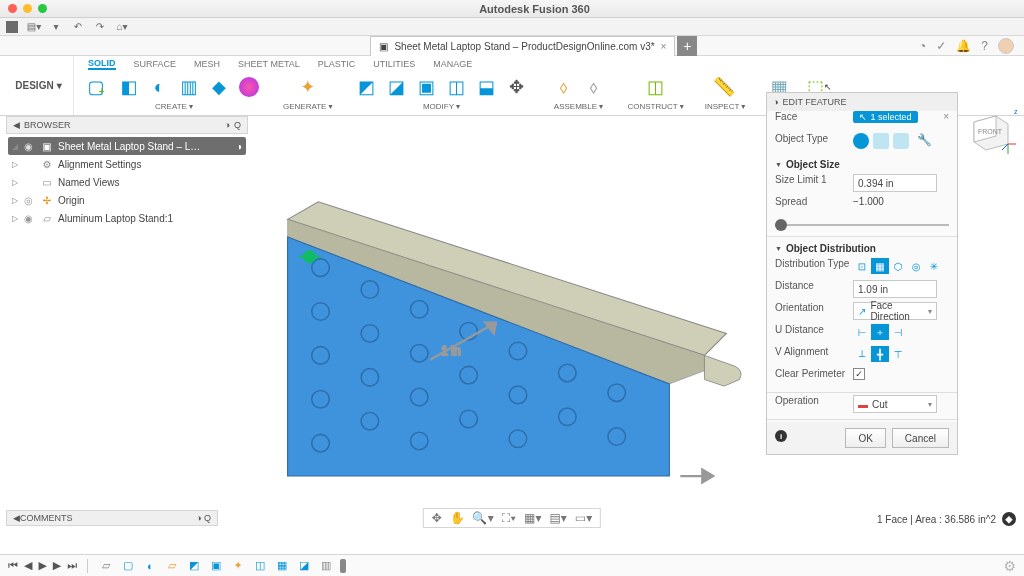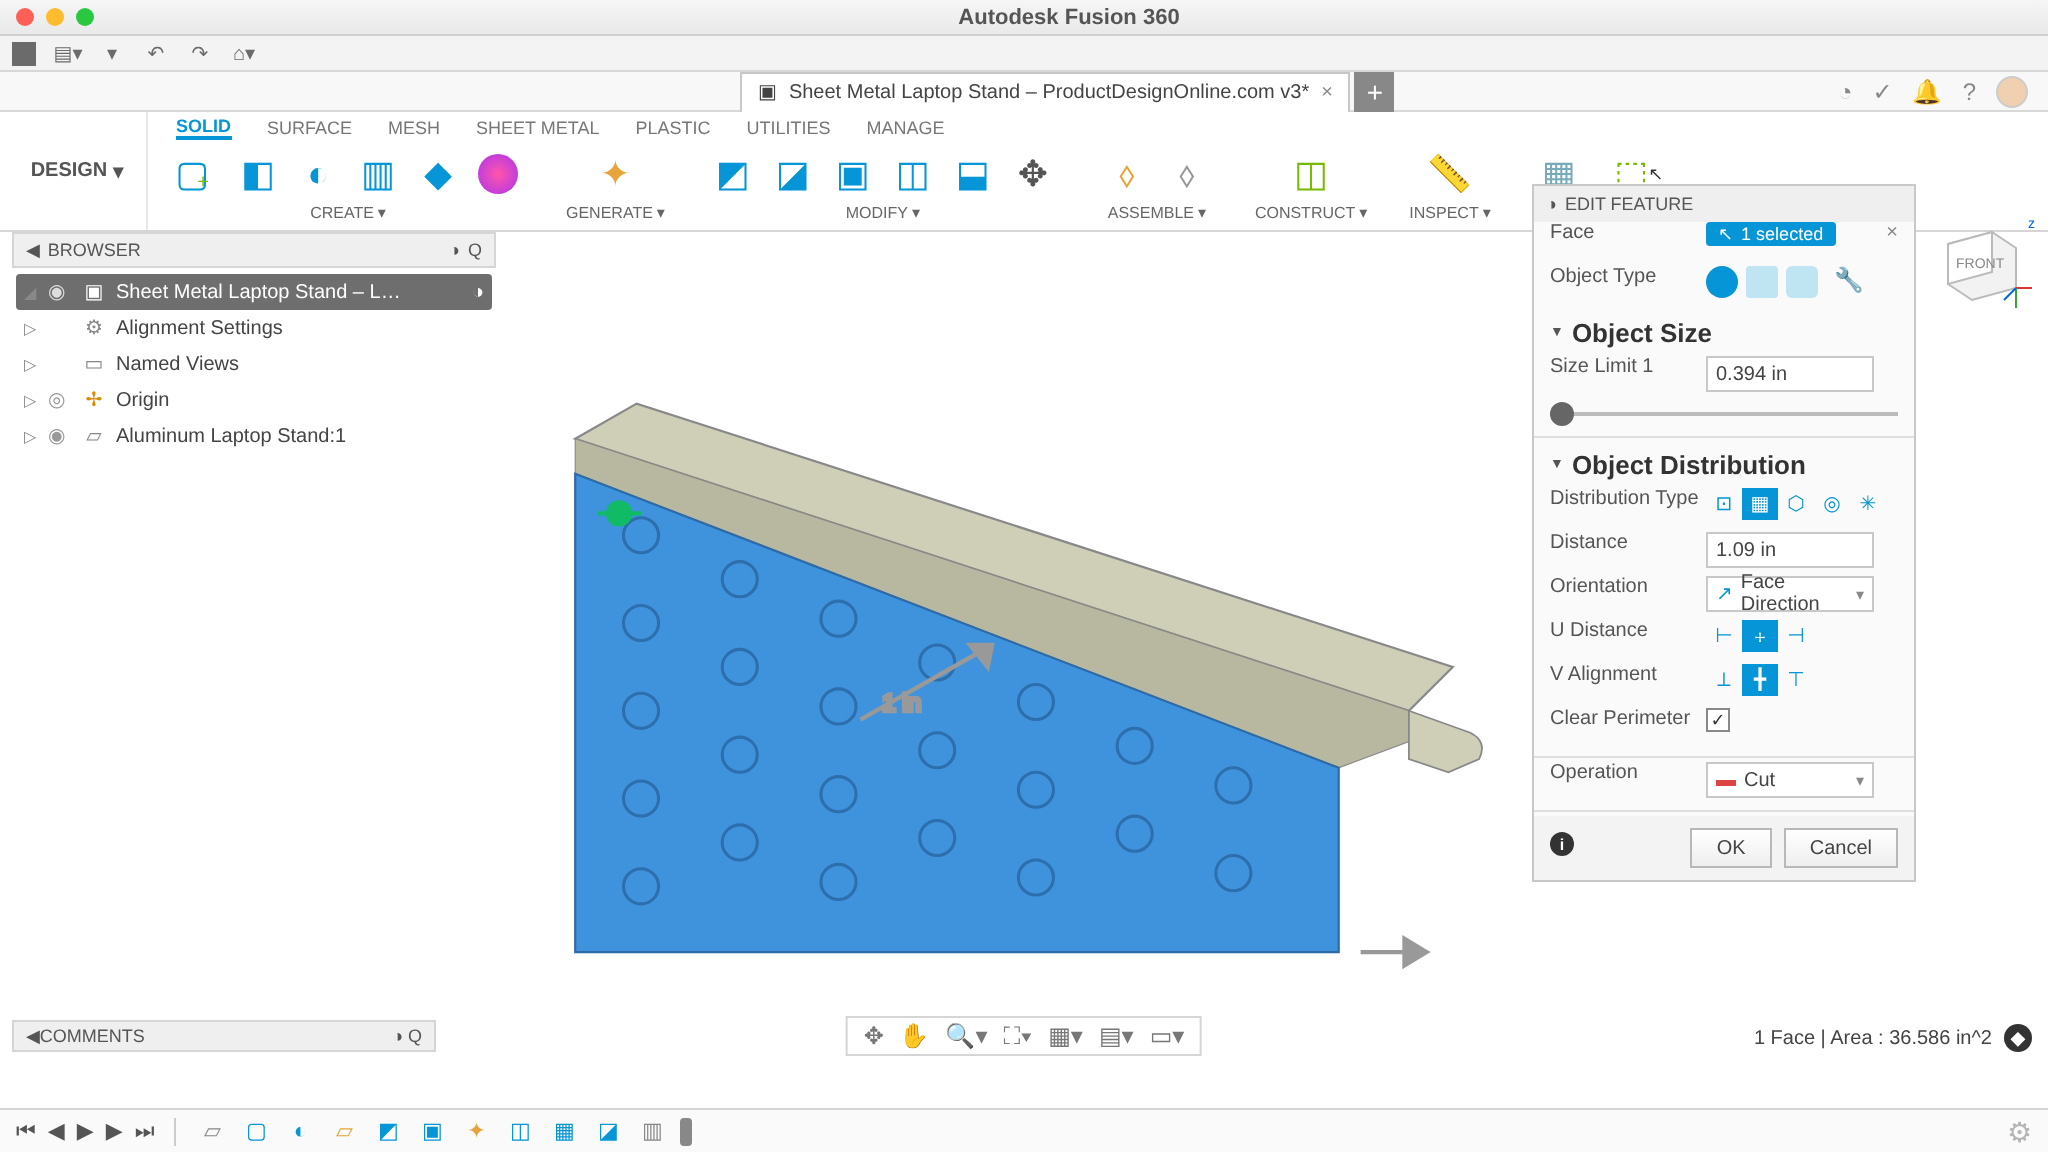--- a/index.html
+++ b/index.html
@@ -55,21 +55,21 @@
 
 .edit-panel{ position:absolute; right:66px; top:-24px; width:192px; background:#fafafa; border:1px solid #c8c8c8; font-size:10px }
 .edit-panel .hd{ height:18px; background:#efefef; display:flex; align-items:center; padding:0 6px; color:#555; font-size:9px; gap:4px }
 .field{ display:flex; align-items:flex-start; height:22px; padding:0 8px }
 .field .fl{ width:78px; color:#555 }
 .sel-box{ background:#0696D7; color:#fff; border-radius:2px; padding:1px 6px; font-size:9px; display:flex; align-items:center; gap:4px }
 .field .x2{margin-left:auto;color:#888}
 .type-ic{ width:16px;height:16px;border-radius:50%; background:#0696D7; margin-right:4px }
 .type-ic.o{background:#c0e5f2}
 .type-wrench{color:#0696D7;font-size:12px;margin-left:4px}
-.section-h{ padding:4px 8px; font-weight:600; color:#333; display:flex; align-items:center; gap:4px; font-size:13px }
+.section-h{ padding:4px 8px; font-weight:600; color:#333; display:flex; align-items:center; gap:4px; font-size:10px }
 .section-h::before{content:"▼"; font-size:7px; color:#555}
 .inp{ width:84px; height:18px; border:1px solid #c8c8c8; background:#fff; padding:0 4px; font-size:10px; color:#444 }
 .slider{ width:100%; height:14px; display:flex; align-items:center; padding:0 8px; margin-bottom:4px }
 .slider .track{ flex:1; height:2px; background:#bbb; position:relative }
 .slider .thumb{ position:absolute; left:0; top:-5px; width:12px; height:12px; border-radius:50%; background:#666 }
 .align-ic{ width:18px; height:16px; display:flex; align-items:center; justify-content:center; border:1px solid transparent; color:#0696D7; font-size:10px }
 .align-ic.sel{ background:#0696D7; color:#fff }
 .chk{ width:12px; height:12px; border:1px solid #888; background:#fff; display:flex; align-items:center; justify-content:center; font-size:9px; color:#333 }
 .op-sel{ width:84px; height:18px; border:1px solid #c8c8c8; background:#fff; padding:0 4px; display:flex; align-items:center; font-size:10px; gap:4px }
 .op-sel .dd{margin-left:auto;color:#888;font-size:8px}
@@ -344,20 +344,24 @@
       <div class="type-ic o" style="border-radius:3px"></div>
       <span class="type-wrench">🔧</span>
     </div>
     <div class="section-h">
         <span>Object Size</span>
       </div>
     <div class="field">
         <div class="fl">Size Limit 1</div>
         <input class="inp" value="0.394 in" style="">
       </div>
+    <div class="field">
+        <div class="fl">Spread</div>
+        <span style="width:84px">−1.000</span>
+      </div>
     <div class="slider">
         <div class="track">
           <div class="thumb"></div>
         </div>
       </div>
     <div class="hr"></div>
     <div class="section-h">
         <span>Object Distribution</span>
       </div>
     <div class="field">

